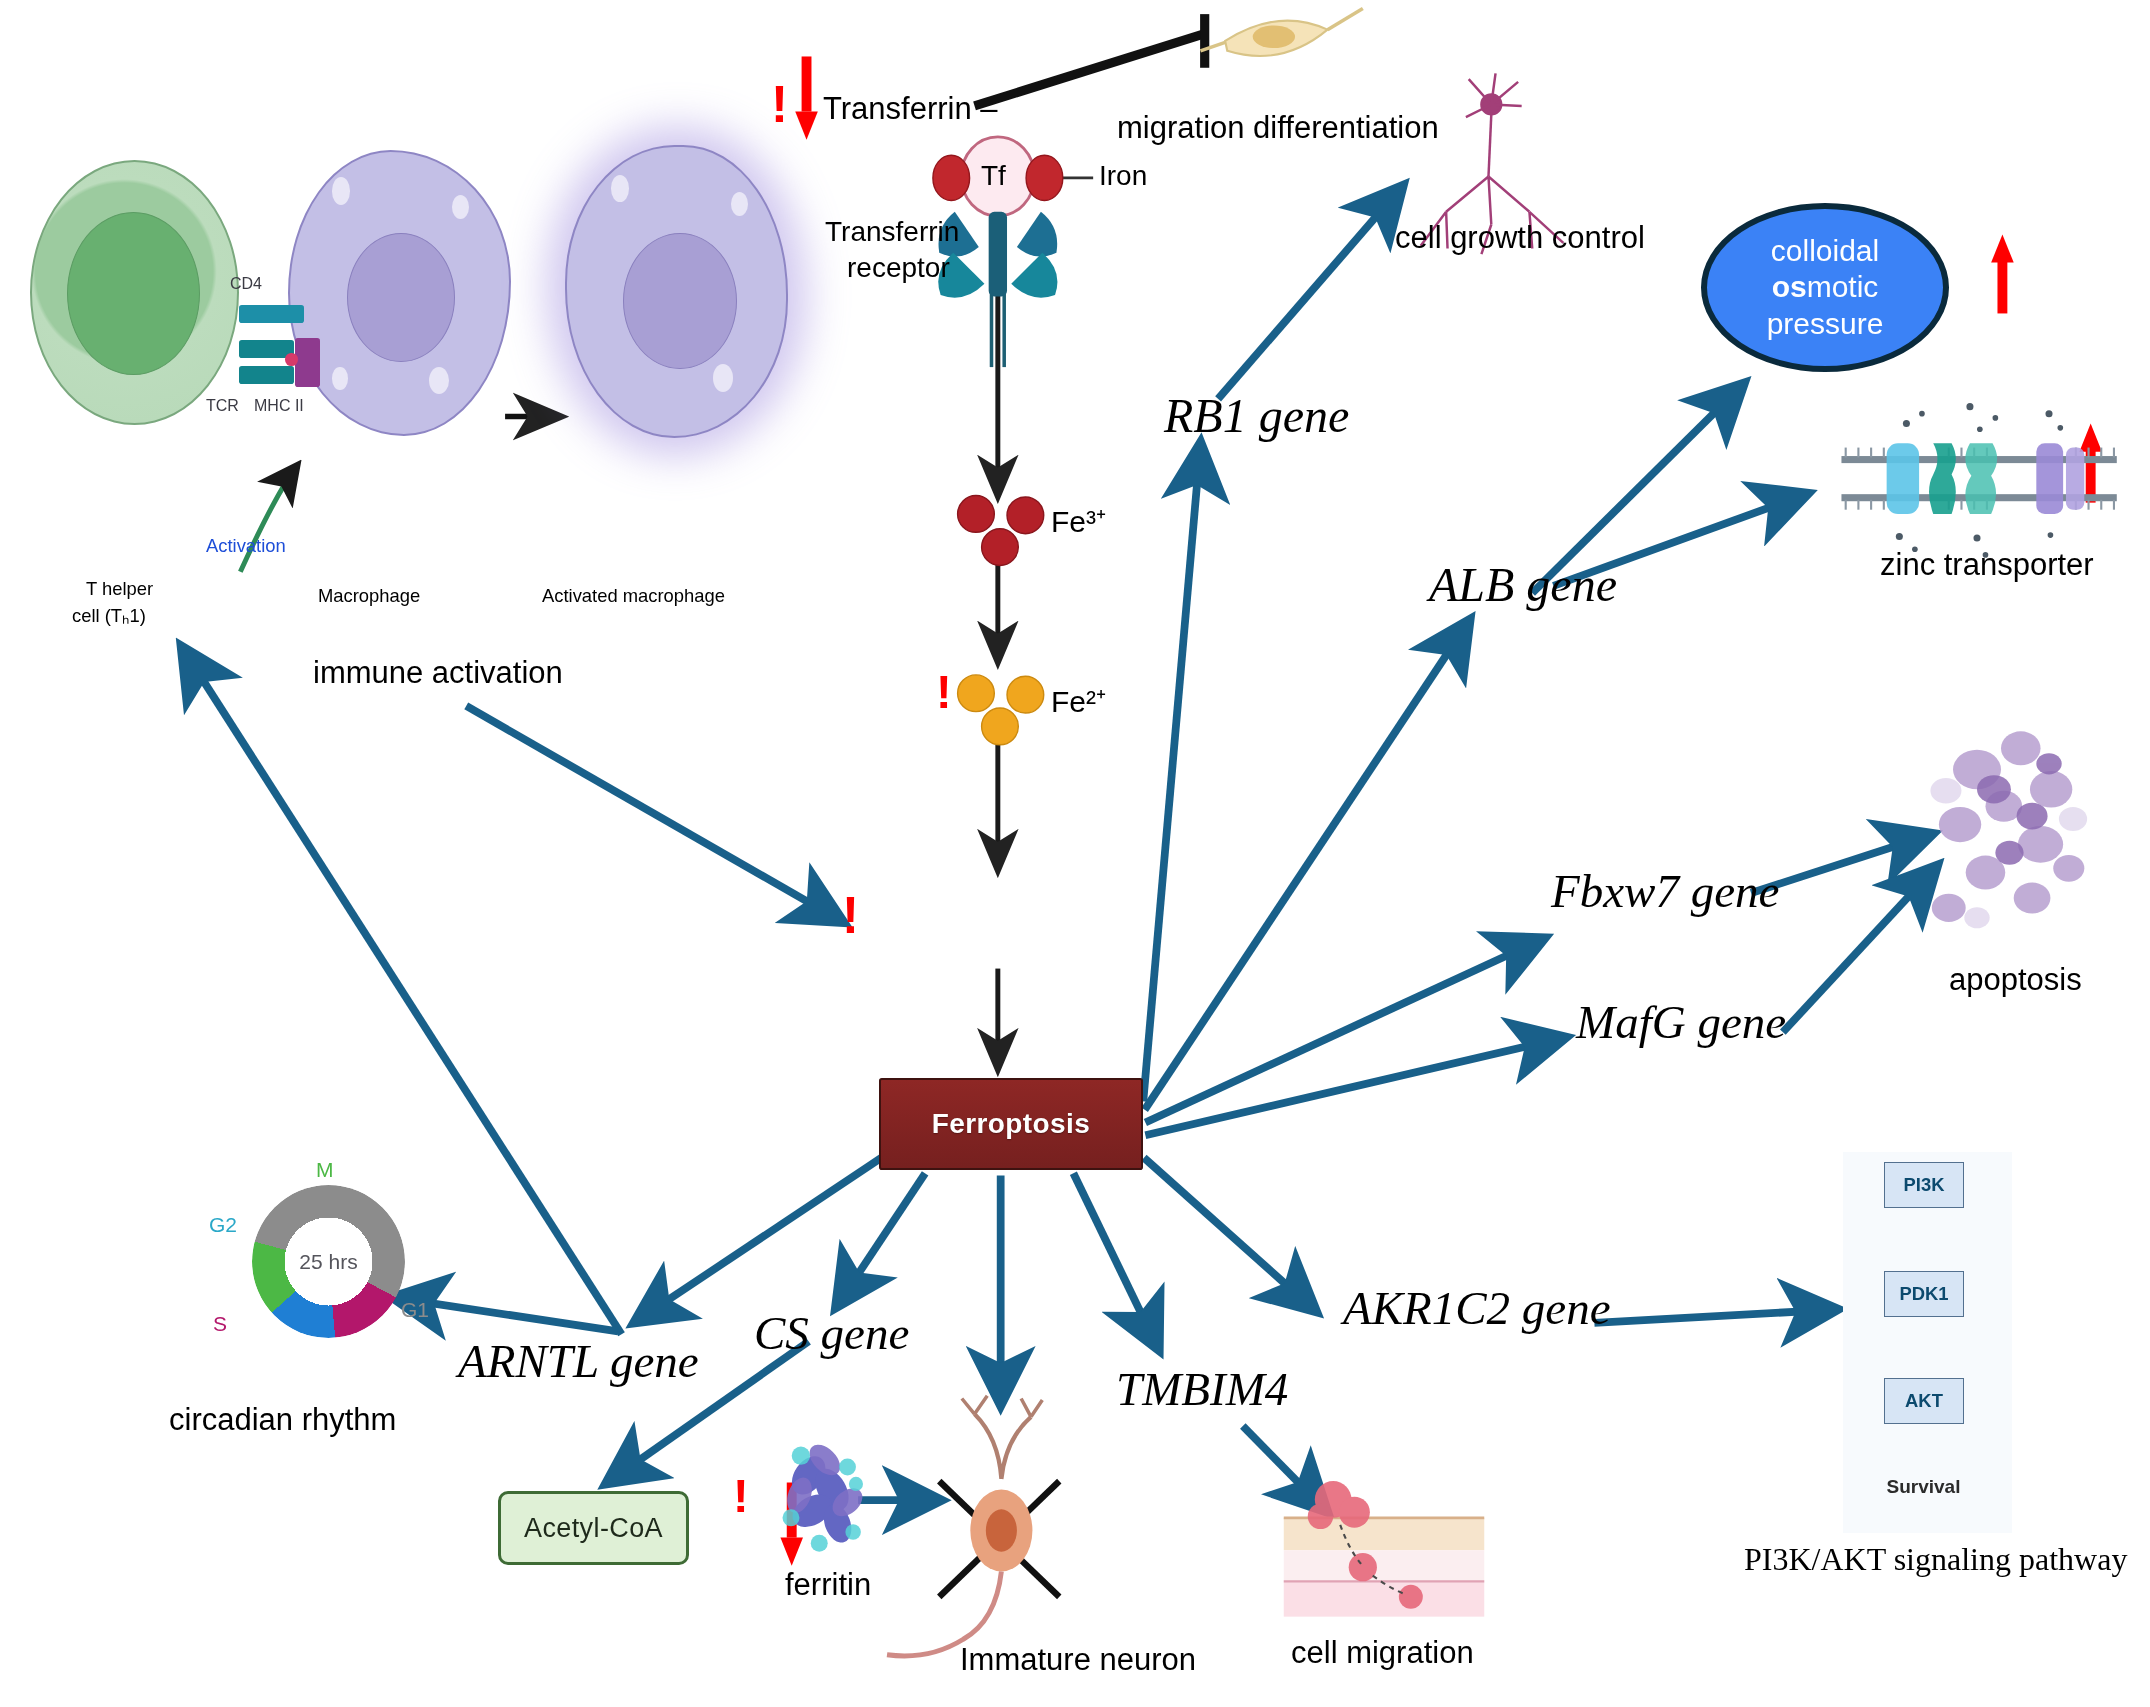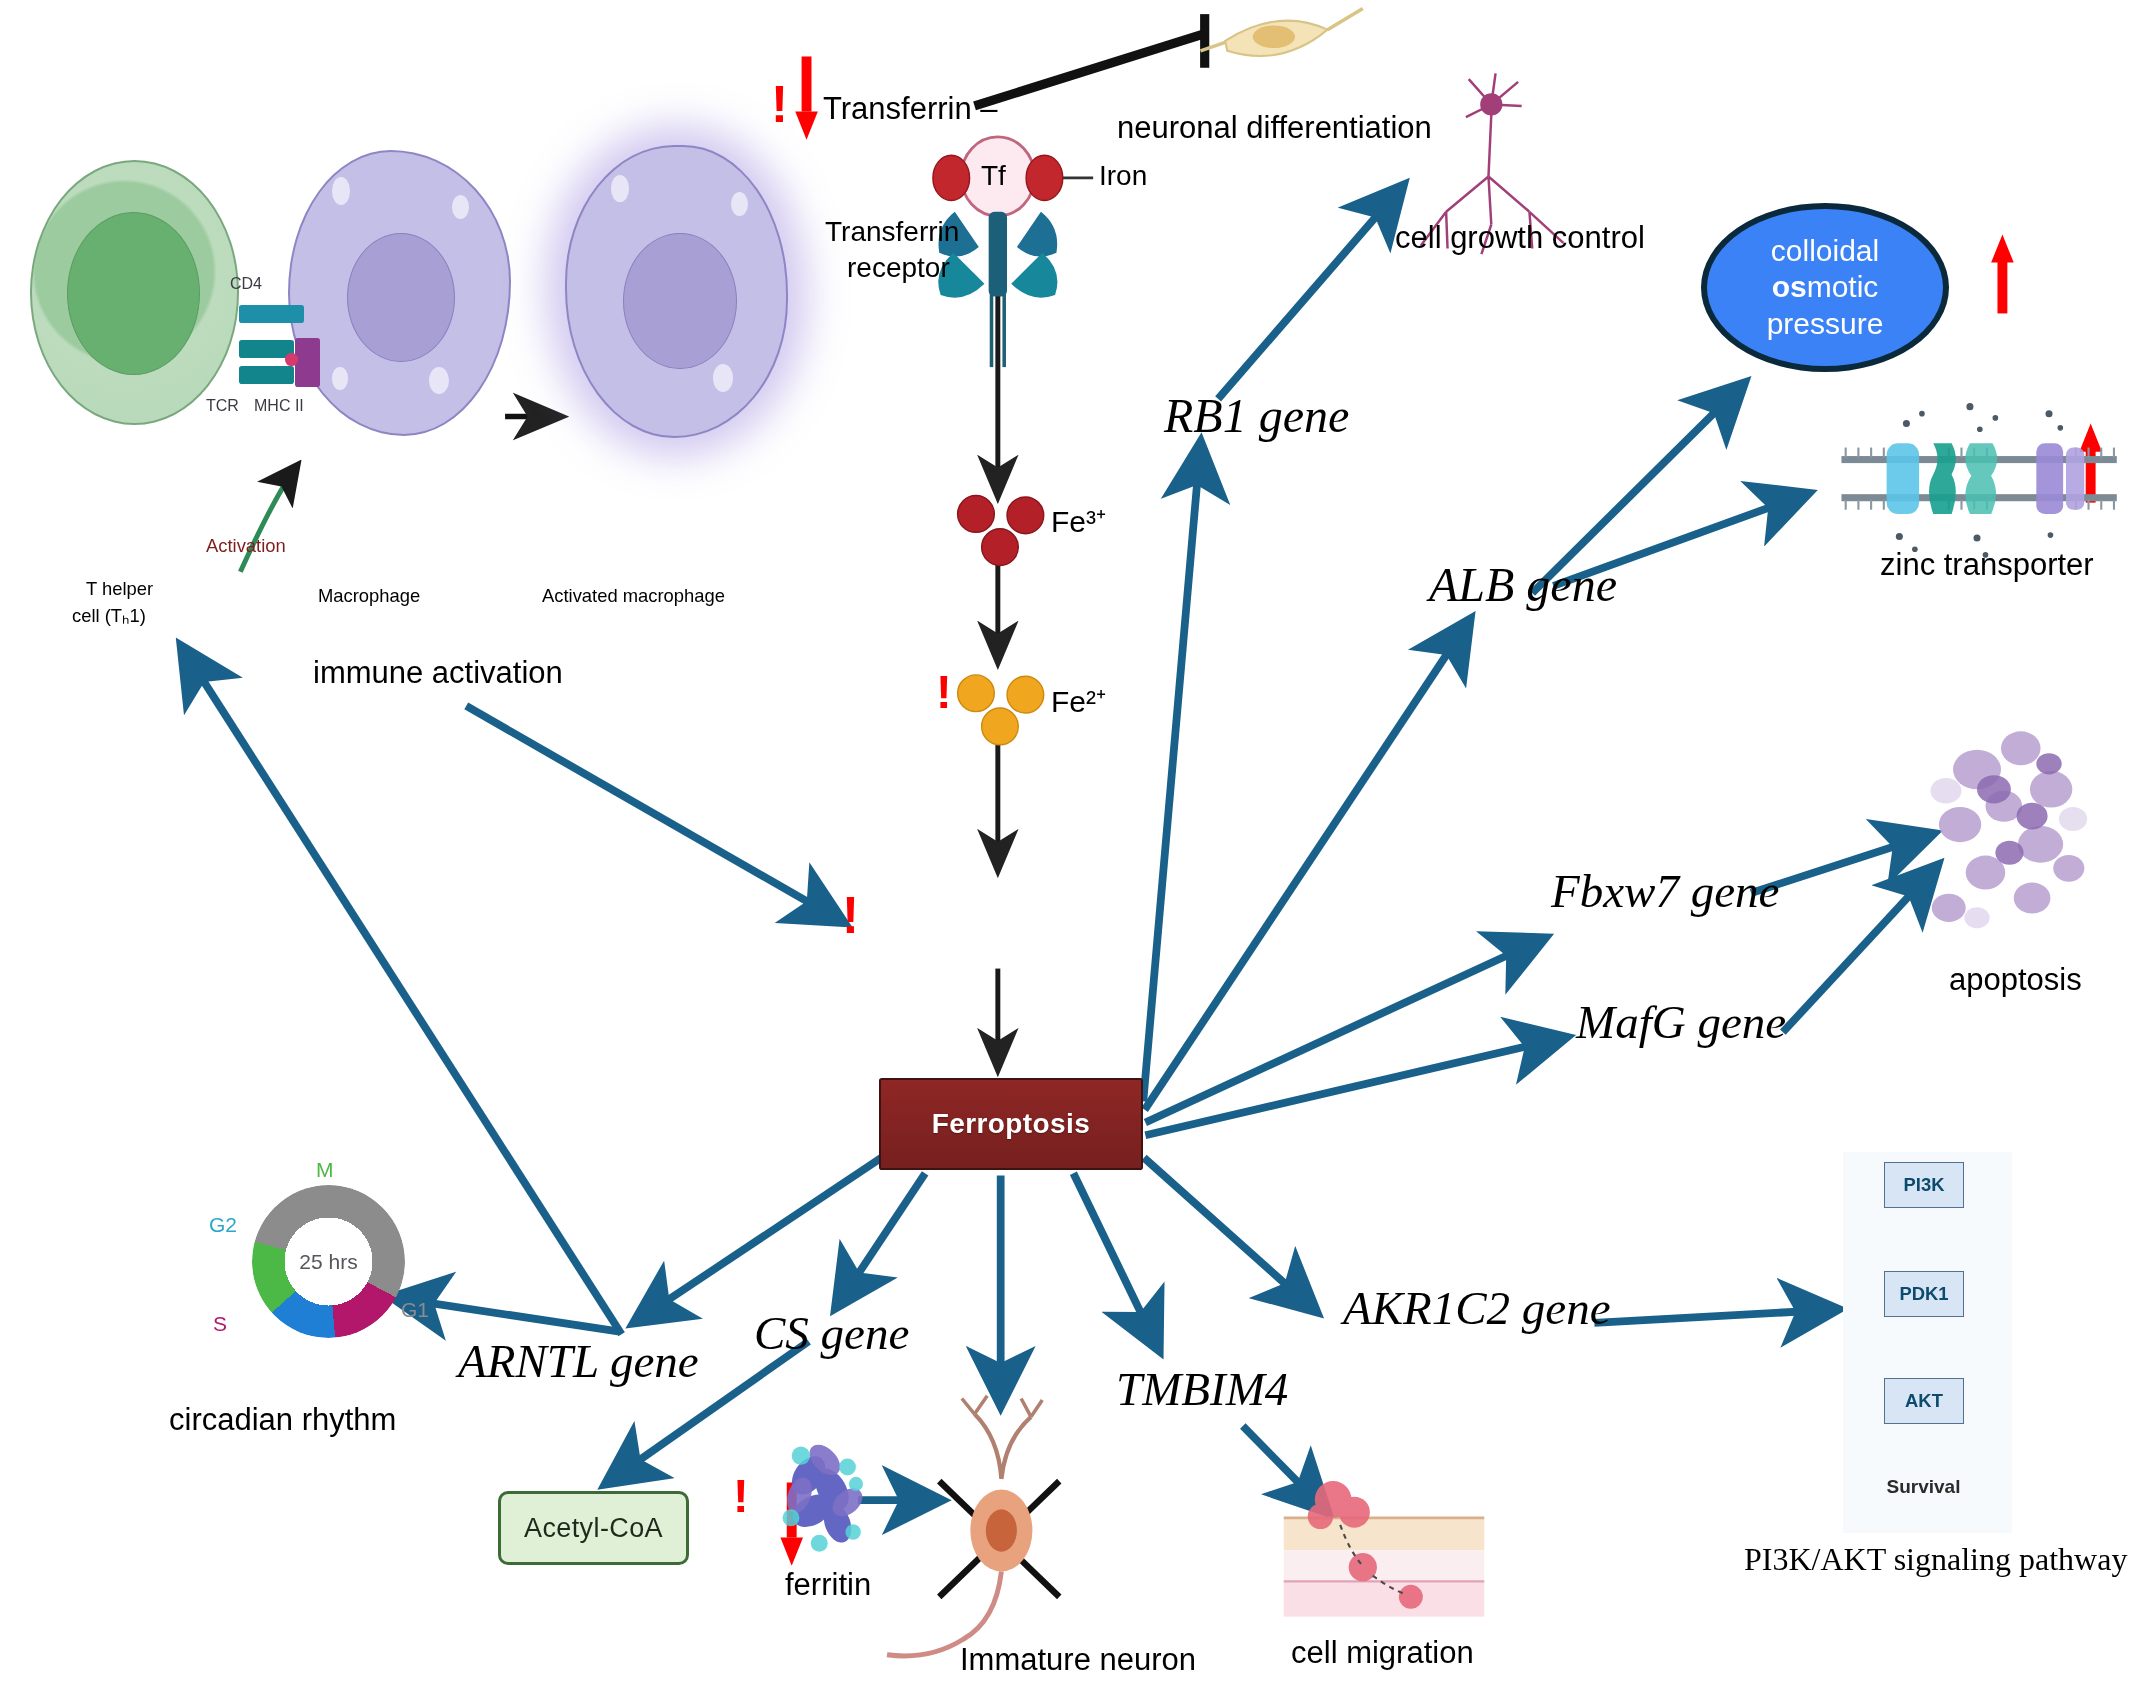--- a/index.html
+++ b/index.html
@@ -433,38 +433,38 @@
 
   <div class="abs" style="left:239px;top:305px;width:65px;height:18.4px;background:#1d8fa8;border-radius:2.8px;"></div>
   <div class="abs" style="left:239px;top:340px;width:55px;height:18.4px;background:#12848c;border-radius:2.8px;"></div>
   <div class="abs" style="left:239px;top:366px;width:55px;height:18.4px;background:#12848c;border-radius:2.8px;"></div>
   <div class="abs" style="left:295px;top:338px;width:25.4px;height:49px;background:#8e3a8e;border-radius:2.8px;"></div>
   <div class="abs" style="left:285px;top:353px;width:12.7px;height:12.7px;background:#d63a6a;border-radius:50%;"></div>
 
   <div class="abs tiny-label" style="left:230px;top:275px;font-size:16px;">CD4</div>
   <div class="abs tiny-label" style="left:206px;top:397px;font-size:16px;">TCR</div>
   <div class="abs tiny-label" style="left:254px;top:397px;font-size:16px;">MHC II</div>
-  <div class="abs" style="left:206px;top:535px;font-size:18.4px;color:#7f1d1d;font-family:'Liberation Sans',sans-serif;">Activation</div>
+  <div class="abs" style="left:206px;top:535px;font-size:18.4px;color:#1d4ed8;font-family:'Liberation Sans',sans-serif;">Activation</div>
 
   <div class="abs plain-label" style="left:86px;top:579px;font-size:18.4px;">T helper</div>
   <div class="abs plain-label" style="left:72px;top:606px;font-size:18.4px;">cell (Tₕ1)</div>
   <div class="abs plain-label" style="left:318px;top:586px;font-size:18.4px;">Macrophage</div>
   <div class="abs plain-label" style="left:542px;top:586px;font-size:18.4px;">Activated macrophage</div>
   <div class="abs plain-label" style="left:313px;top:657px;font-size:31px;">immune activation</div>
 
   <div class="abs excl" style="left:771px;top:83px;font-size:51px;">!</div>
   <div class="abs plain-label" style="left:823px;top:93px;font-size:31px;">
     <span>Transferrin</span>
     <span> –</span>
   </div>
   <div class="abs plain-label" style="left:981px;top:161px;font-size:28px;">Tf</div>
   <div class="abs plain-label" style="left:1099px;top:161px;font-size:28px;">Iron</div>
   <div class="abs plain-label" style="left:825px;top:217px;font-size:28px;">Transferrin</div>
   <div class="abs plain-label" style="left:847px;top:253px;font-size:28px;">receptor</div>
-  <div class="abs plain-label" style="left:1117px;top:112px;font-size:31px;">neuronal differentiation</div>
+  <div class="abs plain-label" style="left:1117px;top:112px;font-size:31px;">migration differentiation</div>
   <div class="abs plain-label" style="left:1051px;top:506px;font-size:30px;">Fe³⁺</div>
   <div class="abs excl" style="left:936px;top:672px;font-size:47px;">!</div>
   <div class="abs plain-label" style="left:1051px;top:686px;font-size:30px;">Fe²⁺</div>
 
   <div class="abs excl" style="left:842px;top:894px;font-size:51px;">!</div>
   <div class="abs proc-box" id="ferroptosis-box">Ferroptosis</div>
   <div class="abs proc-box" id="acetyl-box">Acetyl-CoA</div>
 
   <div class="abs gene-label" style="left:1164px;top:364px;font-size:48px;margin-top:28px;">RB1 gene</div>
   <div class="abs gene-label" style="left:1429px;top:561px;font-size:48px;">ALB gene</div>

